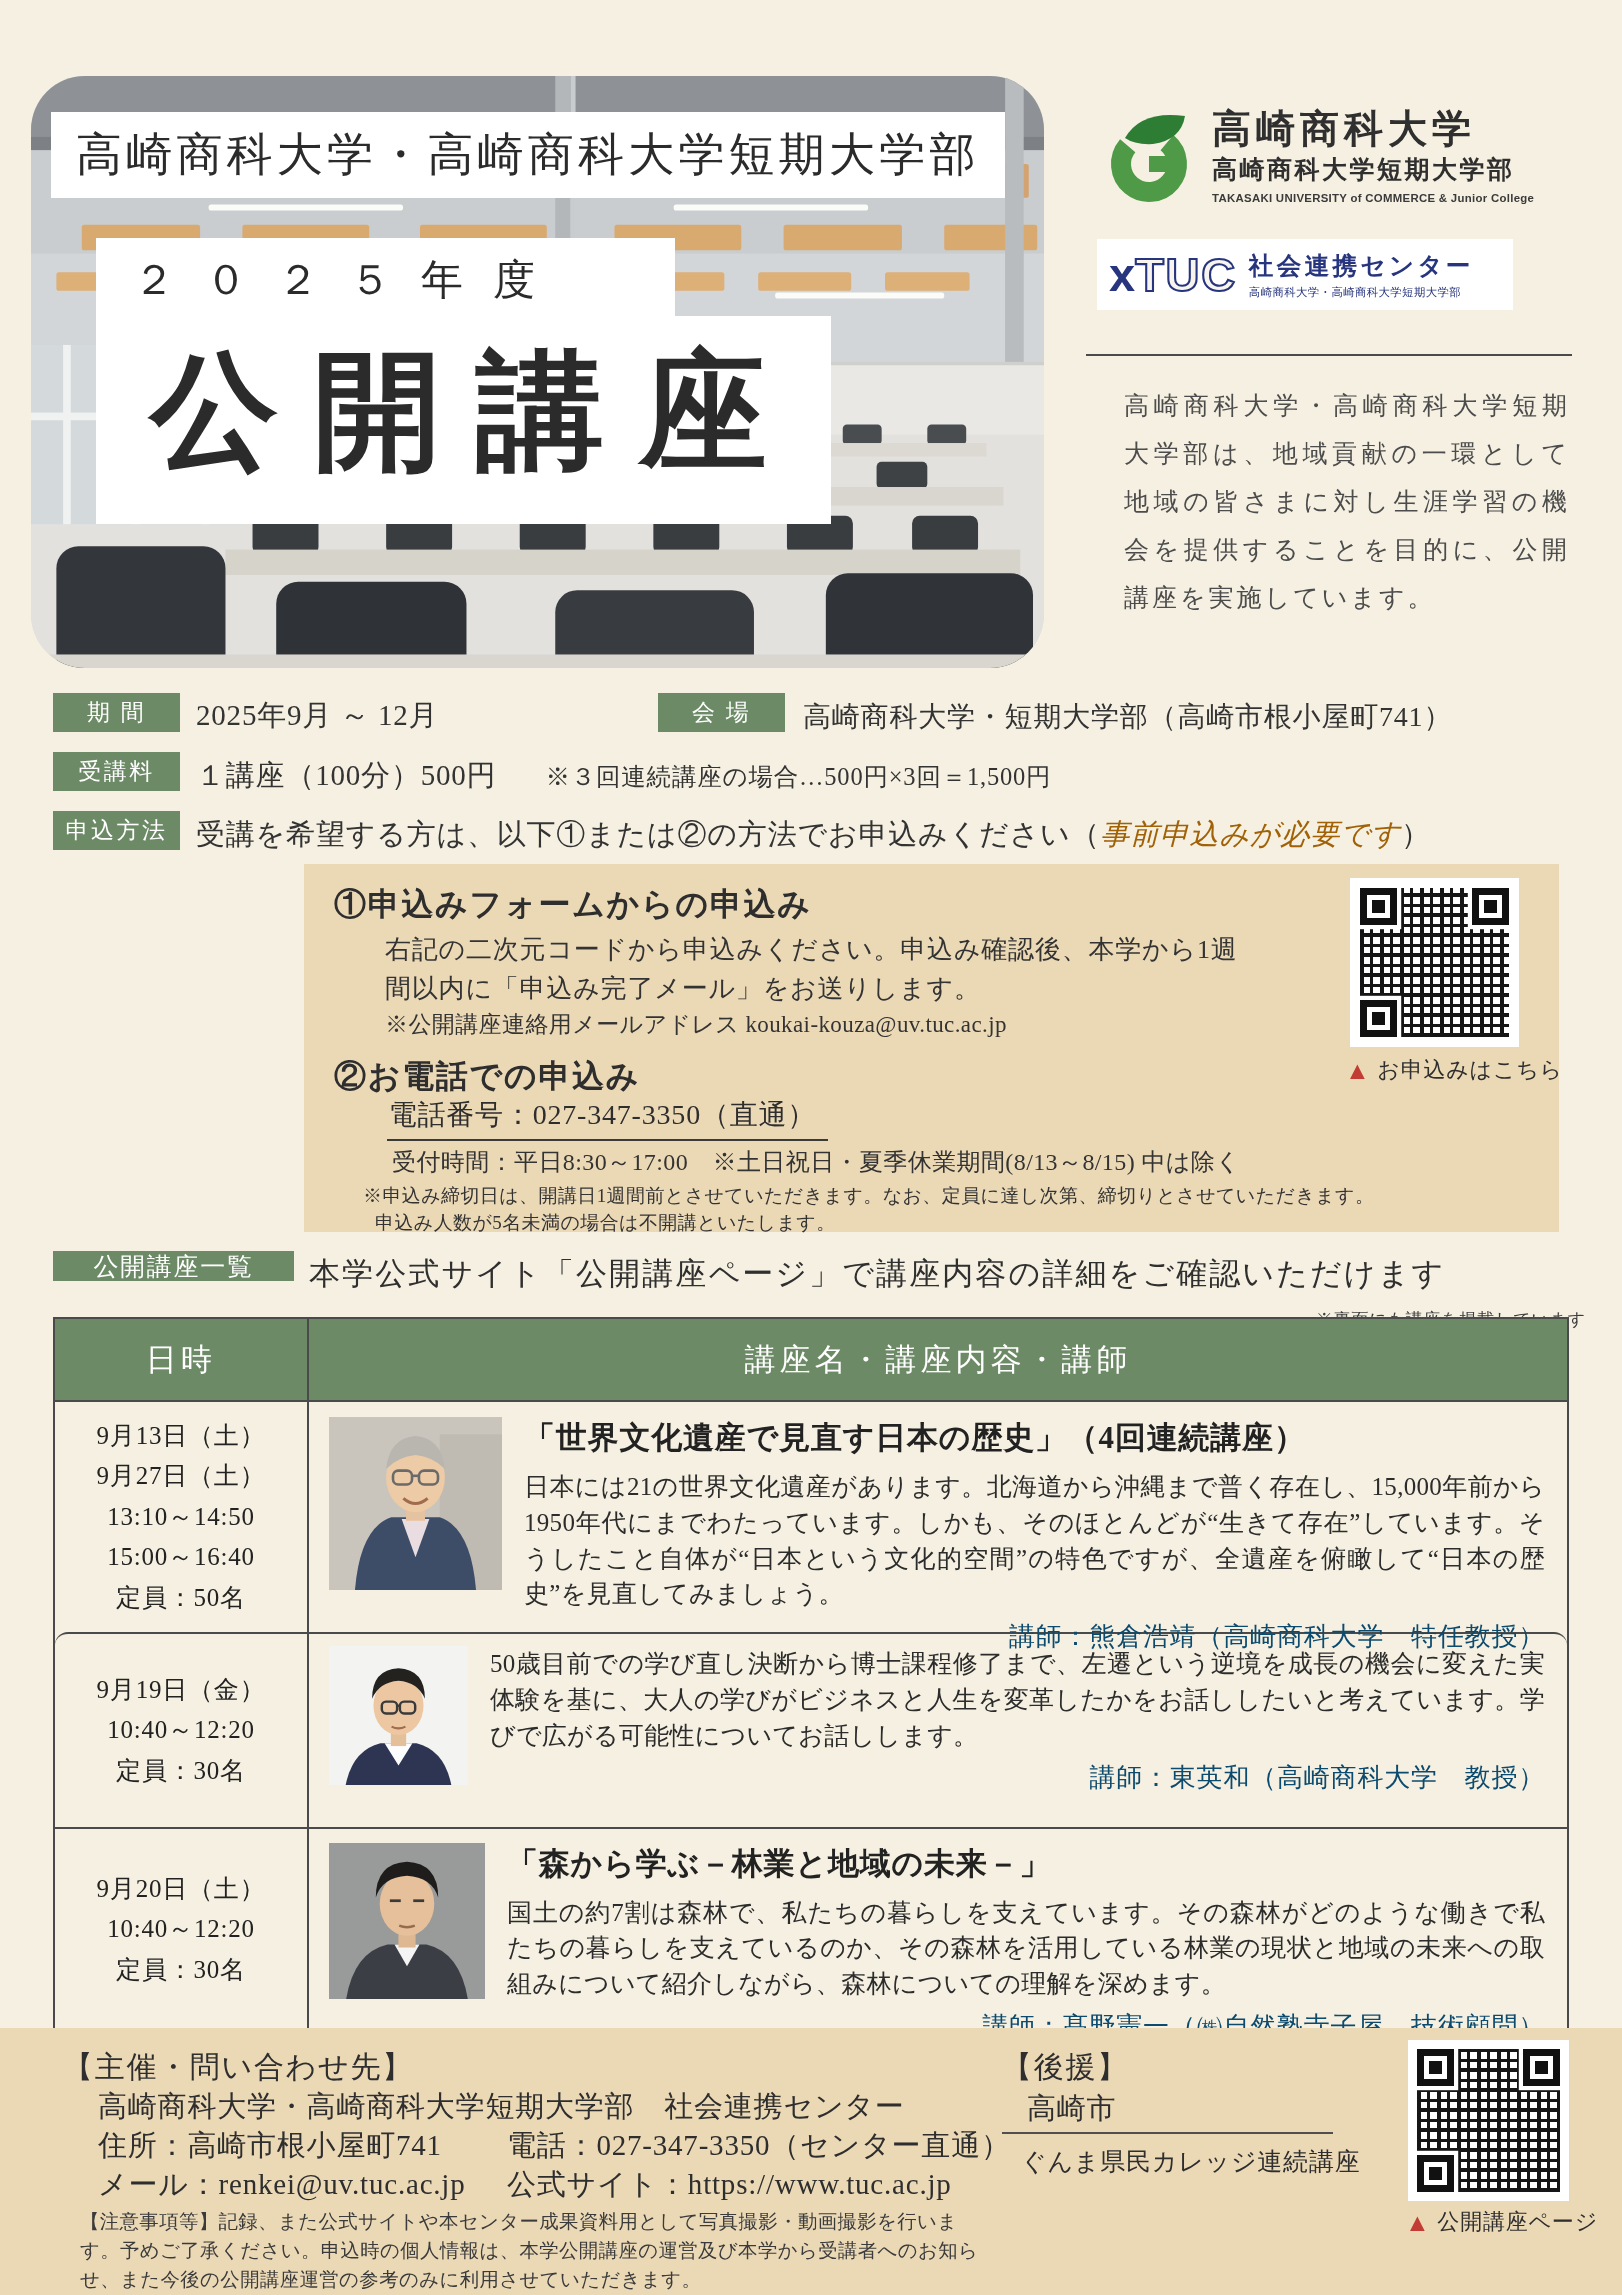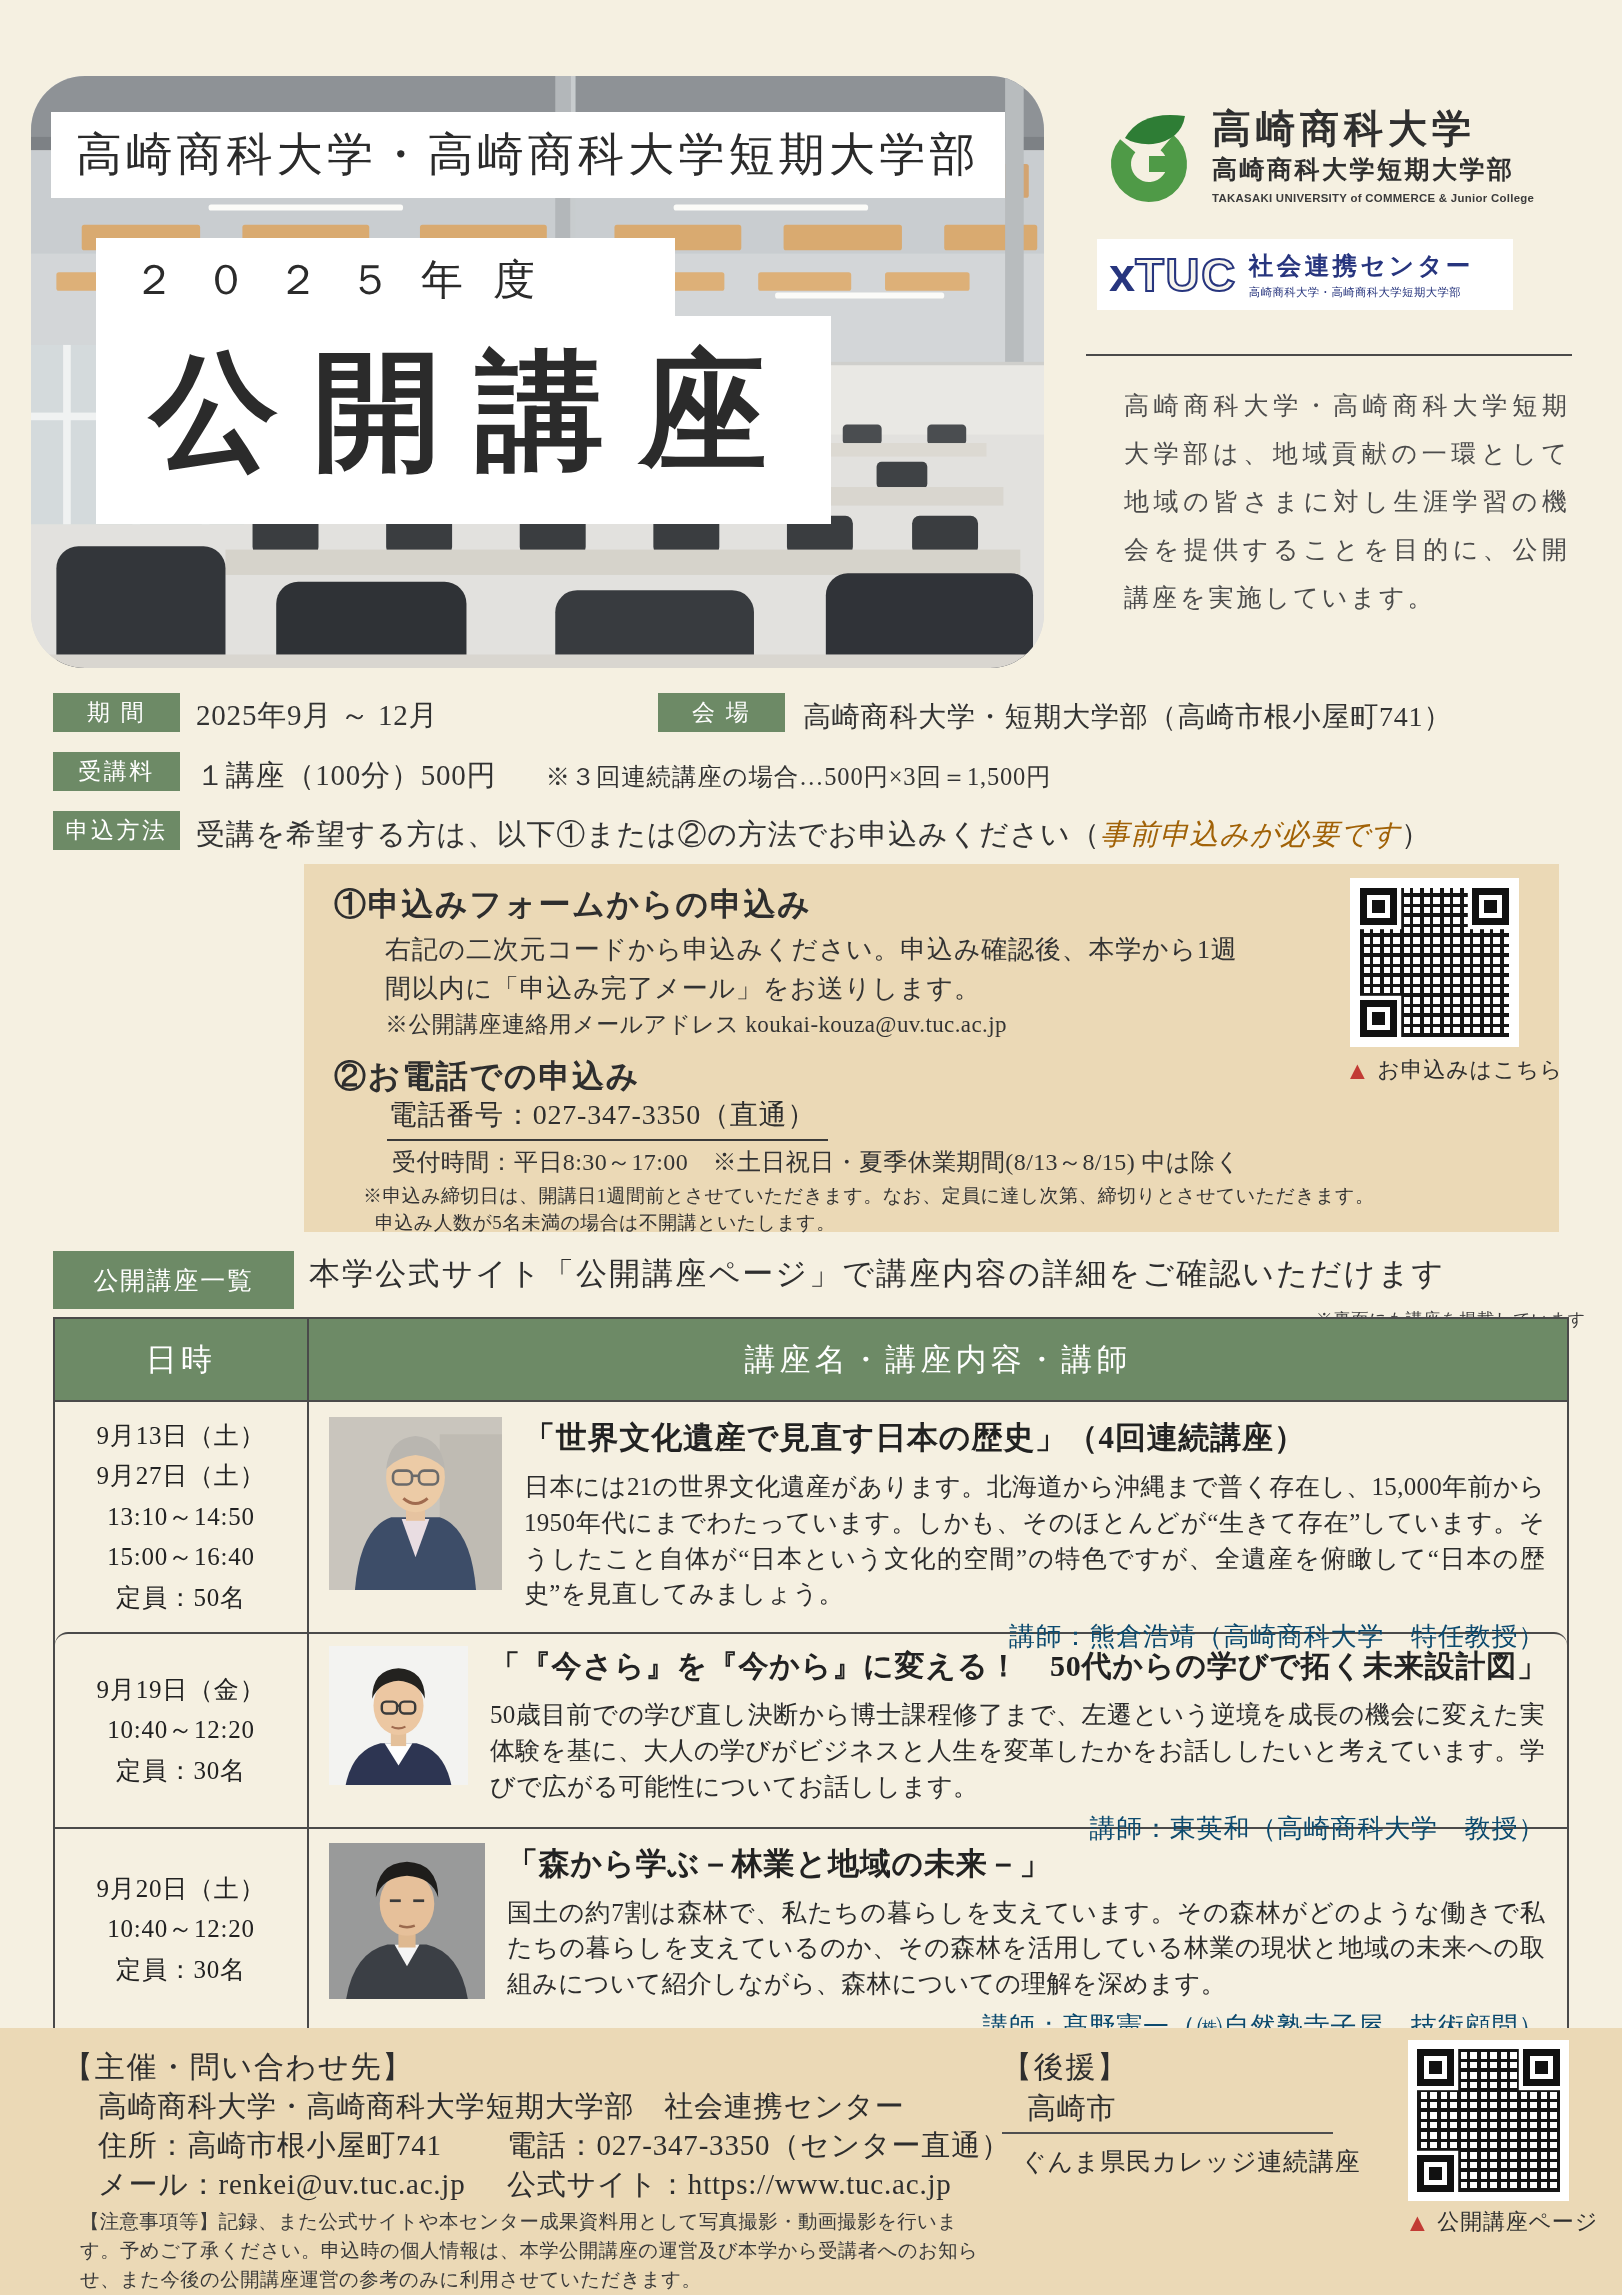--- a/index.html
+++ b/index.html
@@ -57,21 +57,21 @@
       repeating-linear-gradient(0deg,#161616 0 4.2px,transparent 4.2px 10px,#161616 10px 12.7px,transparent 12.7px 20px),
       repeating-linear-gradient(90deg,#161616 0 4.2px,transparent 4.2px 10px,#161616 10px 12.7px,transparent 12.7px 20px);}
   .qf{position:absolute;width:37px;height:37px;background:#fff;border:7.6px solid #111;
       box-sizing:border-box;box-shadow:0 0 0 4.2px #fff;}
   .qf::after{content:"";position:absolute;inset:5px;background:#111;}
   .qf.tl{left:0;top:0}.qf.tr{right:0;top:0}.qf.bl{left:0;bottom:0}
   .qr-caption{position:absolute;display:flex;align-items:center;gap:6.8px;font-size:22px;color:#2e2e2e;
       letter-spacing:0.8px;white-space:nowrap;}
   .tri{color:#c23b34;font-size:25px;line-height:1;}
   
-  .list-label{position:absolute;left:53px;top:1251px;width:241px;height:58px;background:#6d8a66;color:#fff;
+  .list-label{position:absolute;left:53px;top:1251px;width:241px;height:30px;background:#6d8a66;color:#fff;
       display:flex;align-items:center;justify-content:center;font-size:25px;letter-spacing:1.7px;}
   .list-desc{position:absolute;left:309px;top:1253px;font-size:31px;letter-spacing:2.1px;color:#2f2f2f;white-space:nowrap;}
   .list-note{position:absolute;right:37px;top:1308px;font-size:17px;color:#3c3c3c;letter-spacing:0.8px;}
   
   .ctable{position:absolute;left:53px;top:1317px;width:1516px;box-sizing:border-box;
       border:2.5px solid #4a4a4a;background:#f5f0e1;}
   .trow{display:flex;border-top:2.5px solid #4a4a4a;}
   .trow.first{border-top:none;}
   .thead{height:81px;background:#6d8a66;color:#fff;}
   .c1{width:254px;flex:0 0 auto;border-right:2.5px solid #4a4a4a;display:flex;flex-direction:column;
@@ -333,21 +333,20 @@
               <rect x="89" y="118" width="22" height="26" fill="#e4c09a"></rect>
               <ellipse cx="100" cy="86" rx="36" ry="42" fill="#ecc7a2"></ellipse>
               <path d="M62 76 Q62 34 100 32 Q138 34 138 76 Q128 52 100 50 Q72 52 62 76 Z" fill="#23221f"></path>
               <rect x="76" y="80" width="22" height="17" rx="6" fill="none" stroke="#3a3a3a" stroke-width="3.5"></rect>
               <rect x="102" y="80" width="22" height="17" rx="6" fill="none" stroke="#3a3a3a" stroke-width="3.5"></rect>
               <line x1="98" y1="86" x2="102" y2="86" stroke="#3a3a3a" stroke-width="3.5"></line>
               <path d="M90 116 Q100 121 110 116" stroke="#a06b4f" stroke-width="3" fill="none"></path>
             </svg>
           </div>
           <div class="cmain">
-            <div class="ctitle" style="font-size:30px;">「『今さら』を『今から』に変える！　50代からの学びで拓く未来設計図」</div>
             <div class="cbody">50歳目前での学び直し決断から博士課程修了まで、左遷という逆境を成長の機会に変えた実体験を基に、大人の学びがビジネスと人生を変革したかをお話ししたいと考えています。学びで広がる可能性についてお話しします。</div>
             <div class="clect">講師：東英和（高崎商科大学　教授）</div>
           </div>
         </div>
       </div>
     </div>
 
     <div class="trow" style="height:201px;">
       <div class="c1">
         <div class="dates">

